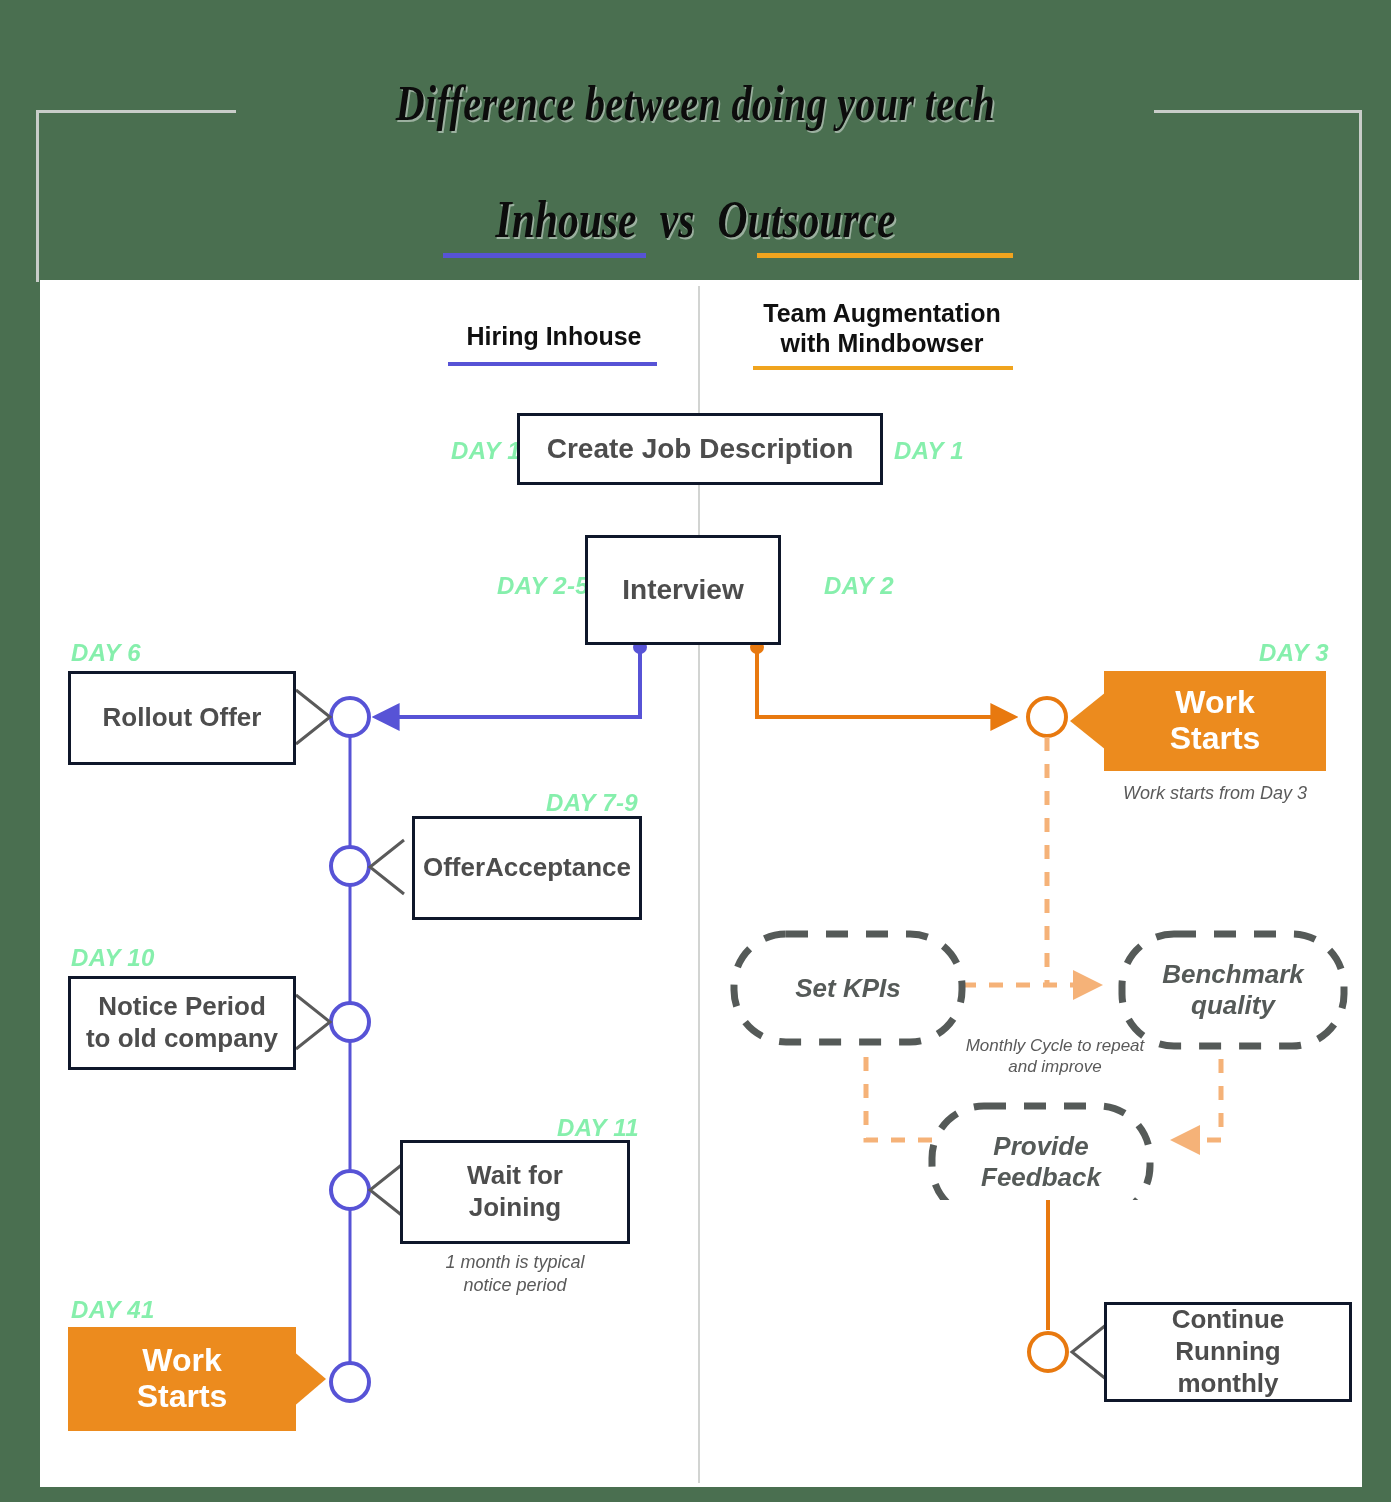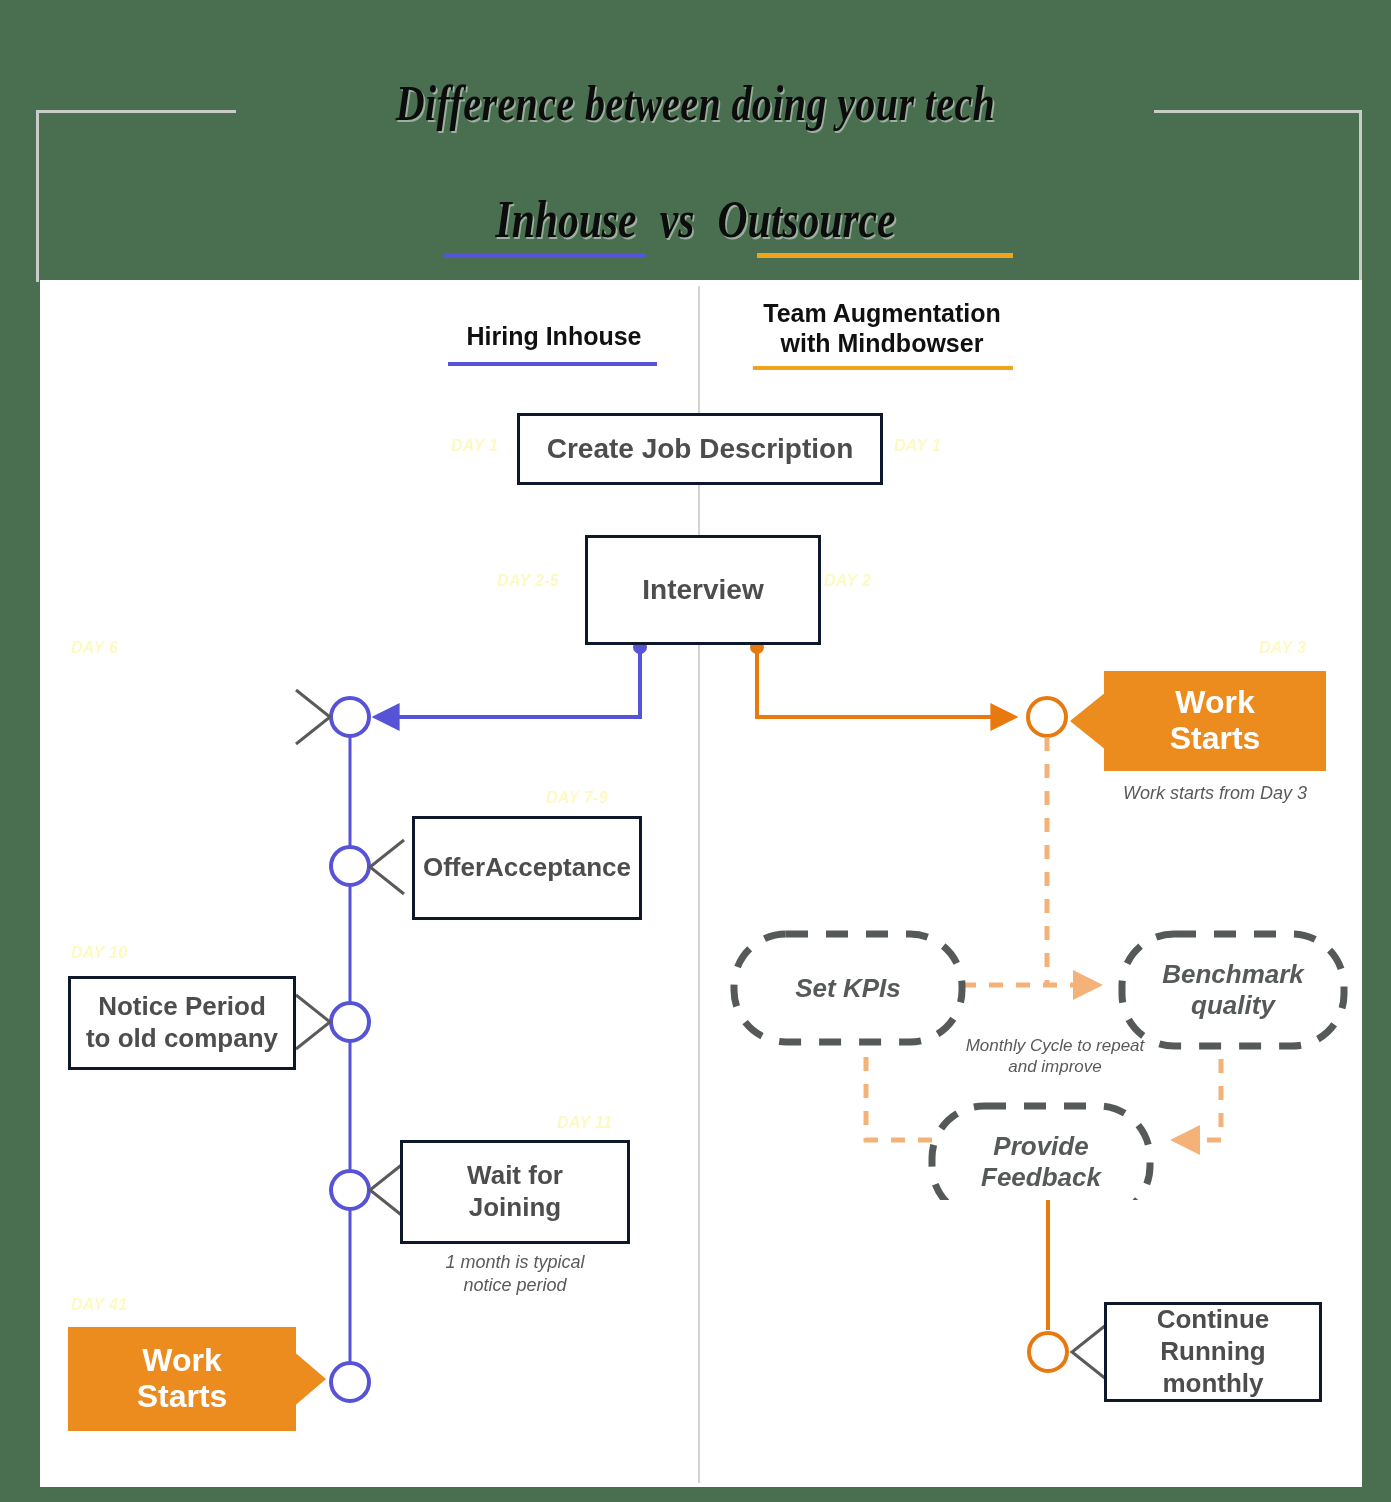--- a/index.html
+++ b/index.html
@@ -59,21 +59,21 @@
   .head-ul.outsource{left:753px;top:366px;width:260px;background:#f0a41e;}
 
   
   .box{
     position:absolute;background:#fff;border:3px solid #0f172a;
     box-sizing:border-box;display:flex;align-items:center;justify-content:center;
     text-align:center;color:#4d4d4d;font-weight:bold;line-height:1.22;
   }
   .daylabel{
     position:absolute;font-style:italic;font-weight:bold;
-    color:#fef9c3;font-size:16px;letter-spacing:0.3px;white-space:nowrap;
+    color:#86efac;font-size:24px;letter-spacing:0.3px;white-space:nowrap;
   }
   .note{
     position:absolute;font-style:italic;font-weight:normal;color:#5a5a5a;
     font-size:18px;text-align:center;line-height:1.25;
   }
   .orange-box{
     position:absolute;background:#ec8b1e;display:flex;align-items:center;
     justify-content:center;text-align:left;color:#ffffff;font-weight:bold;
     font-size:32px;line-height:1.12;box-sizing:border-box;
   }
@@ -165,24 +165,25 @@
       <path d="M404,1163 L370,1190 L404,1217"></path>
       <path d="M1106,1325 L1072,1352 L1106,1379"></path>
     </g>
   </svg>
 
   <div class="daylabel" style="left:451px;top:437px;">DAY 1</div>
   <div class="box" style="left:517px;top:413px;width:366px;height:72px;font-size:28px;">Create Job Description</div>
   <div class="daylabel" style="left:894px;top:437px;">DAY 1</div>
 
   <div class="daylabel" style="left:497px;top:572px;">DAY 2-5</div>
-  <div class="box" style="left:585px;top:535px;width:236px;height:110px;font-size:28px;">Interview</div>
+  <div class="box" style="left:585px;top:535px;width:196px;height:110px;font-size:28px;">Interview</div>
   <div class="daylabel" style="left:824px;top:572px;">DAY 2</div>
 
   <div class="daylabel" style="left:71px;top:639px;">DAY 6</div>
+  <div class="box" style="left:68px;top:671px;width:228px;height:94px;font-size:26px;">Rollout Offer</div>
 
   <div class="daylabel" style="left:546px;top:789px;">DAY 7-9</div>
   <div class="box" style="left:412px;top:816px;width:230px;height:104px;font-size:26px;flex-direction:row;">
     <span>Offer</span>
     <span>Acceptance</span>
   </div>
 
   <div class="daylabel" style="left:71px;top:944px;">DAY 10</div>
   <div class="box" style="left:68px;top:976px;width:228px;height:94px;font-size:26px;flex-direction:column;">
     <span>Notice Period</span>
@@ -240,19 +241,19 @@
               font-weight:bold;font-size:26px;color:#555a58;line-height:1.2;">
     <span>Benchmark</span>
     <span>quality</span>
   </div>
 
   <div class="note" style="left:930px;top:1035px;width:250px;font-size:17px;">
     <div>Monthly Cycle to repeat</div>
     <div>and improve</div>
   </div>
 
-  <div class="box" style="left:1104px;top:1302px;width:218px;height:100px;font-size:26px;flex-direction:column;">
+  <div class="box" style="left:1104px;top:1302px;width:248px;height:100px;font-size:26px;flex-direction:column;">
     <span>Continue</span>
     <span>Running</span>
     <span>monthly</span>
   </div>
 
 </div>
 
 </body></html>

